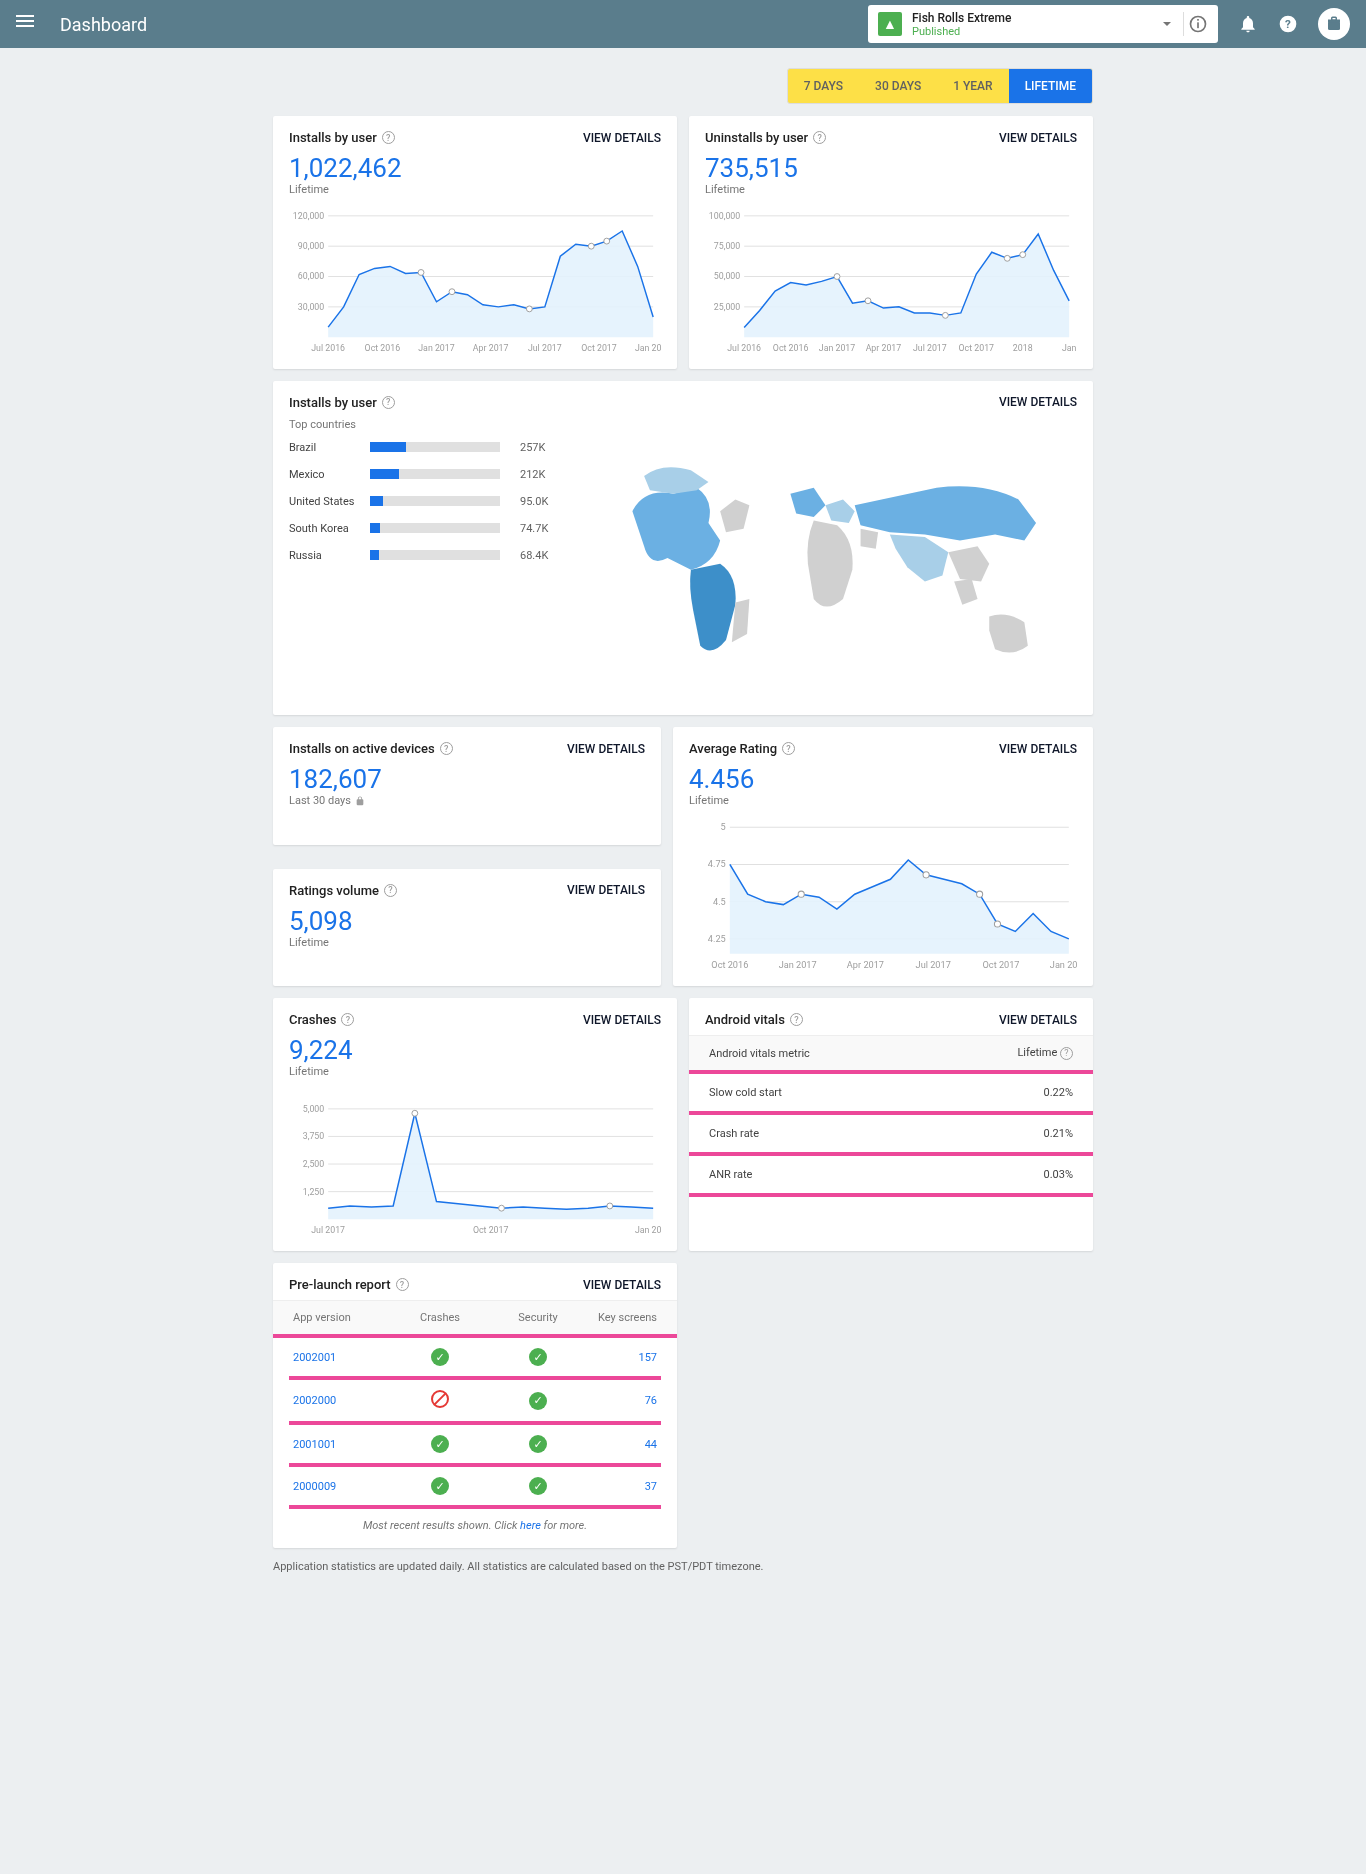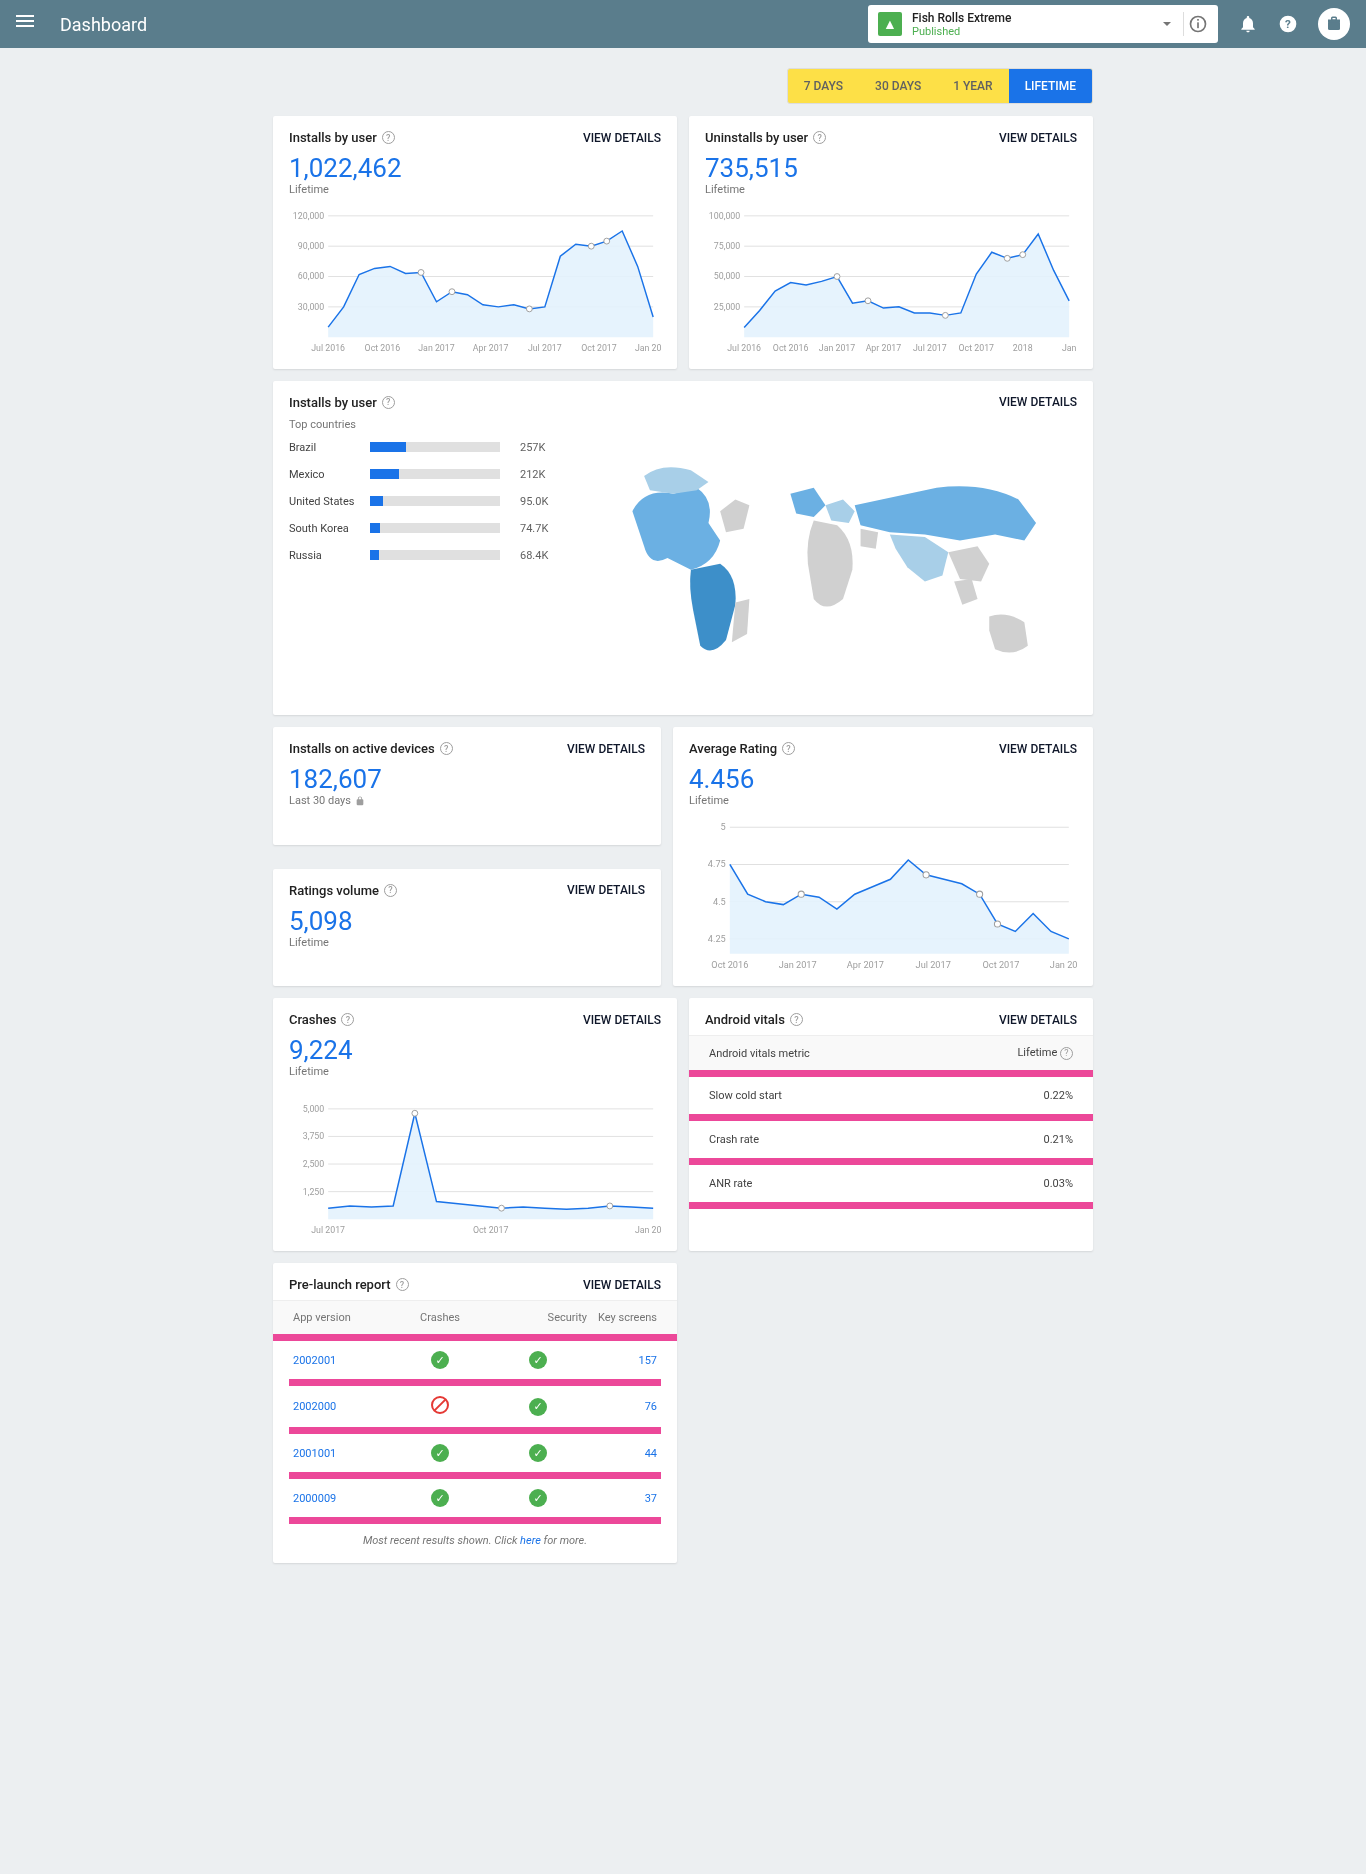--- a/index.html
+++ b/index.html
@@ -41,21 +41,21 @@
 .countries-sub { font-size: 11px; color: #757575; margin-bottom: 10px; }
 .country-row { display: flex; align-items: center; margin-bottom: 14px; font-size: 11px; }
 .country-name { width: 81px; color: #424242; }
 .country-bar-bg { width: 130px; height: 10px; background: #e0e0e0; margin-right: 20px; position: relative; }
 .country-bar { height: 100%; background: #1a73e8; }
 .country-val { color: #616161; }
 .countries-flex { display: flex; gap: 20px; }
 .countries-left { flex: 0 0 300px; }
 .countries-right { flex: 1; }
 .map { width: 100%; }
-.table-head-row, .table-row { display: flex; align-items: center; padding: 10px 4px; border-bottom: 7px solid #ec4899; font-size: 11px; }
+.table-head-row, .table-row { display: flex; align-items: center; padding: 10px 4px; border-bottom: 4px solid #ec4899; font-size: 11px; }
 .table-head-row { color: #757575; background:#f9f9f9; margin: 4px -16px 0; padding: 10px 20px; border-top:1px solid #eee;}
 .vitals-table .table-row { margin: 0 -16px; padding: 12px 20px;}
 .cell-version { flex: 1; color: #1a73e8; cursor: pointer; }
 .cell-icon { flex: 1; text-align: center; }
 .cell-key { width: 70px; text-align: right; color: #1a73e8; cursor: pointer; }
 .cell-metric { flex: 1; color: #424242; }
 .cell-metric-val { text-align: right; color: #424242; }
 .check-badge { width: 18px; height: 18px; background: #4caf50; border-radius: 50%; display: inline-flex; align-items: center; justify-content: center; color: #fff; font-size: 11px; }
 .no-badge { width: 18px; height: 18px; border: 2px solid #e53935; border-radius: 50%; display: inline-flex; align-items: center; justify-content: center; position: relative; }
 .no-badge::after { content: ''; position: absolute; width: 16px; height: 2px; background: #e53935; transform: rotate(-45deg); }
@@ -400,21 +400,21 @@
       <div class="card-header">
         <div class="card-title">
             <span>Pre-launch report</span>
             <span class="help-icon">?</span>
           </div>
         <div class="view-details">VIEW DETAILS</div>
       </div>
       <div class="table-head-row">
         <div style="flex:1">App version</div>
         <div style="flex:1;text-align:center">Crashes</div>
-        <div style="flex:1;text-align:right">Security</div>
+        <div style="flex:1;text-align:center">Security</div>
         <div style="width:70px;text-align:right">Key screens</div>
       </div>
       <div id="prelaunch-rows">
           <div class="table-row">
             <div class="cell-version">2002001</div>
             <div class="cell-icon"><span class="check-badge">✓</span></div>
             <div class="cell-icon"><span class="check-badge">✓</span></div>
             <div class="cell-key">157</div>
           </div>
           <div class="table-row">
@@ -433,13 +433,14 @@
             <div class="cell-version">2000009</div>
             <div class="cell-icon"><span class="check-badge">✓</span></div>
             <div class="cell-icon"><span class="check-badge">✓</span></div>
             <div class="cell-key">37</div>
           </div>
         </div>
       <div class="table-footer"><span>Most recent results shown. Click </span><a>here</a><span> for more.</span></div>
     </div>
   </div>
 
+  <div class="disclaimer">Application statistics are updated daily. All statistics are calculated based on the PST/PDT timezone.</div>
 </div>
 
 </body></html>

